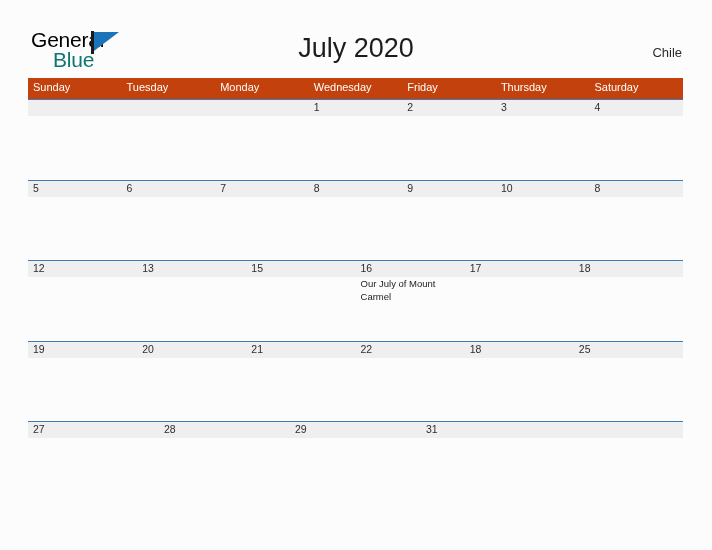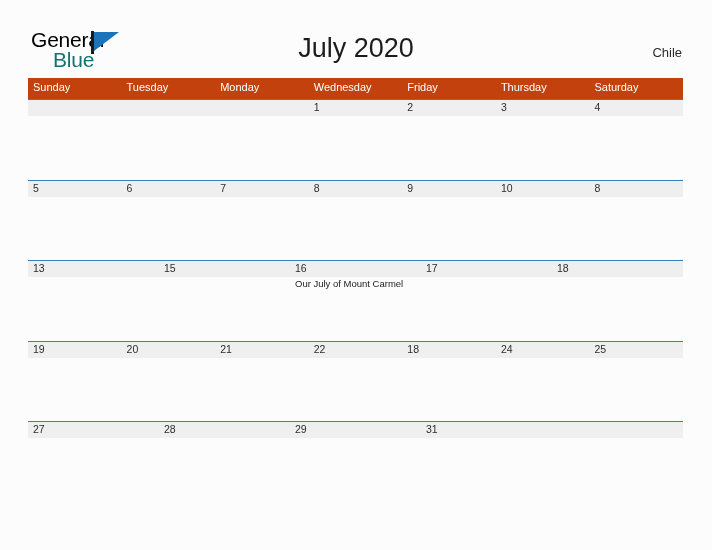--- a/index.html
+++ b/index.html
@@ -246,20 +246,23 @@
             </div>
             <div class="cell">
               <div class="daynum">8</div>
             </div>
           </div>
         </div>
         <div class="week">
           <div class="band" style="width: 655px;"></div>
           <div class="cells">
             <div class="cell">
+              <div class="daynum">12</div>
+            </div>
+            <div class="cell">
               <div class="daynum">13</div>
             </div>
             <div class="cell">
               <div class="daynum">15</div>
             </div>
             <div class="cell">
               <div class="daynum">16</div>
               <div class="events">
                 <div class="event">Our July of Mount Carmel</div>
               </div>
@@ -284,23 +287,20 @@
             <div class="cell">
               <div class="daynum">21</div>
             </div>
             <div class="cell">
               <div class="daynum">22</div>
             </div>
             <div class="cell">
               <div class="daynum">18</div>
             </div>
             <div class="cell">
-              <div class="daynum">24</div>
-            </div>
-            <div class="cell">
               <div class="daynum">25</div>
             </div>
           </div>
         </div>
         <div class="week">
           <div class="band" style="width: 655px;"></div>
           <div class="cells">
             <div class="cell">
               <div class="daynum">27</div>
             </div>

